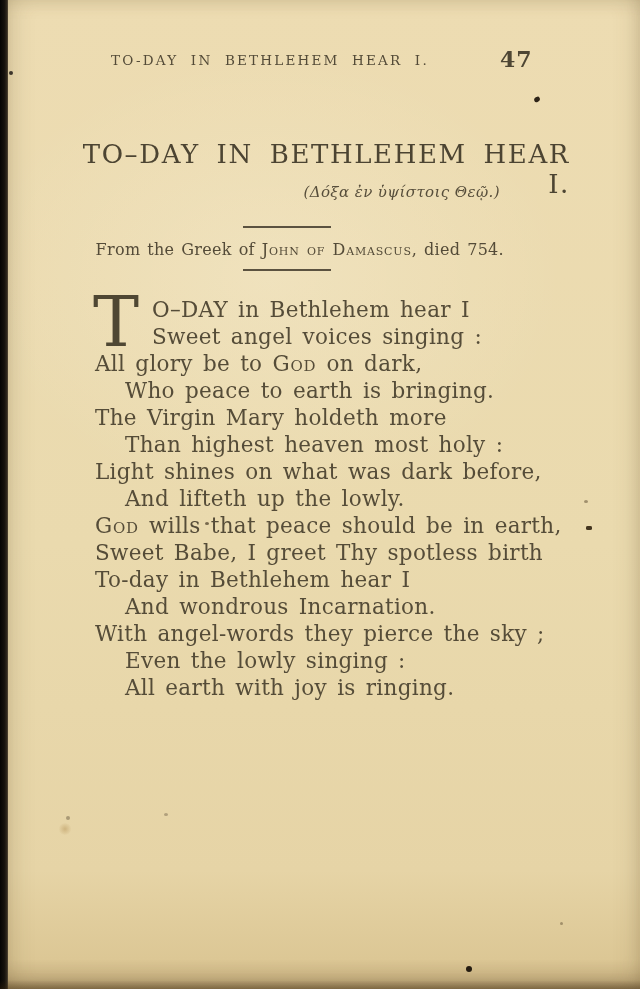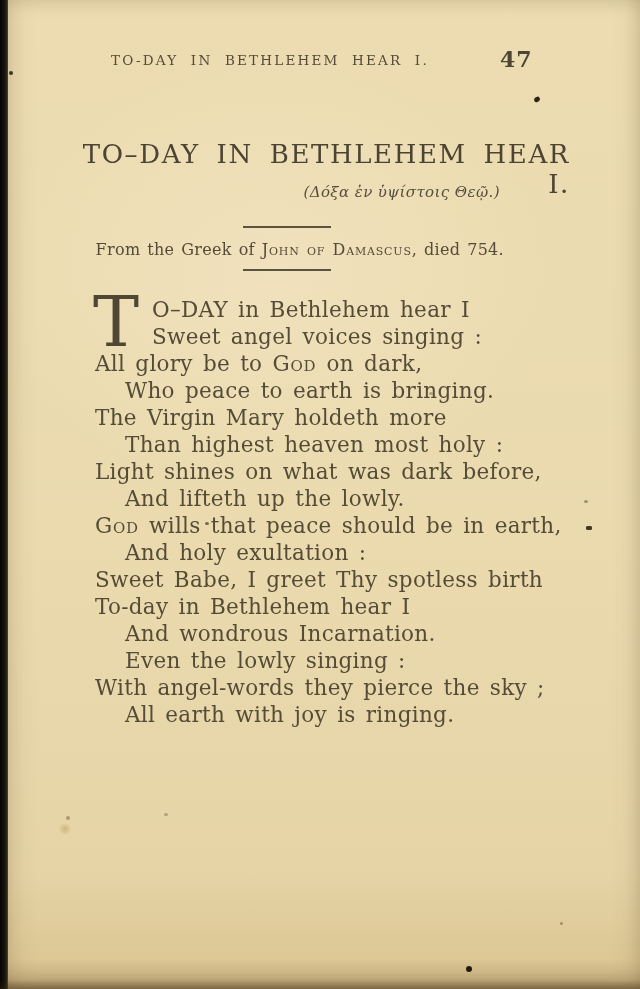--- a/index.html
+++ b/index.html
@@ -124,26 +124,25 @@
         <div class="verse-line indent beside"><span>Sweet angel voices singing :</span></div>
         <div class="verse-line"><span>All glory be to </span><span class="smallcaps">God</span><span> on dark,</span></div>
         <div class="verse-line indent"><span>Who peace to earth is bringing.</span></div>
         <div class="verse-line"><span>The Virgin Mary holdeth more</span></div>
         <div class="verse-line indent"><span>Than highest heaven most holy :</span></div>
         <div class="verse-line"><span>Light shines on what was dark before,</span></div>
         <div class="verse-line indent"><span>And lifteth up the lowly.</span></div>
       </div>
       <div class="stanza">
         <div class="verse-line"><span class="smallcaps">God</span><span> wills that peace should be in earth,</span></div>
-        <div class="verse-line indent"><span>And holy exultation :</span></div>
         <div class="verse-line"><span>Sweet Babe, I greet Thy spotless birth</span></div>
         <div class="verse-line"><span>To-day in Bethlehem hear I</span></div>
         <div class="verse-line indent"><span>And wondrous Incarnation.</span></div>
+        <div class="verse-line"><span>With angel-words they pierce the sky ;</span></div>
         <div class="verse-line indent"><span>Even the lowly singing :</span></div>
-        <div class="verse-line"><span>With angel-words they pierce the sky ;</span></div>
         <div class="verse-line indent"><span>All earth with joy is ringing.</span></div>
       </div>
     </div>
 
   <div class="speck speck-a"></div>
   <div class="speck speck-b"></div>
   <div class="speck speck-c"></div>
   <div class="speck speck-d"></div>
   <div class="speck speck-e"></div>
   <div class="speck speck-f"></div>

